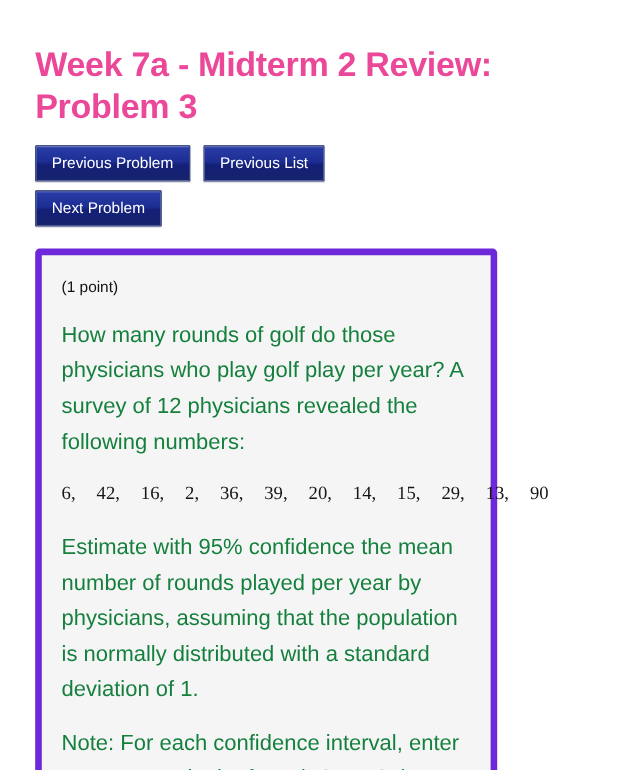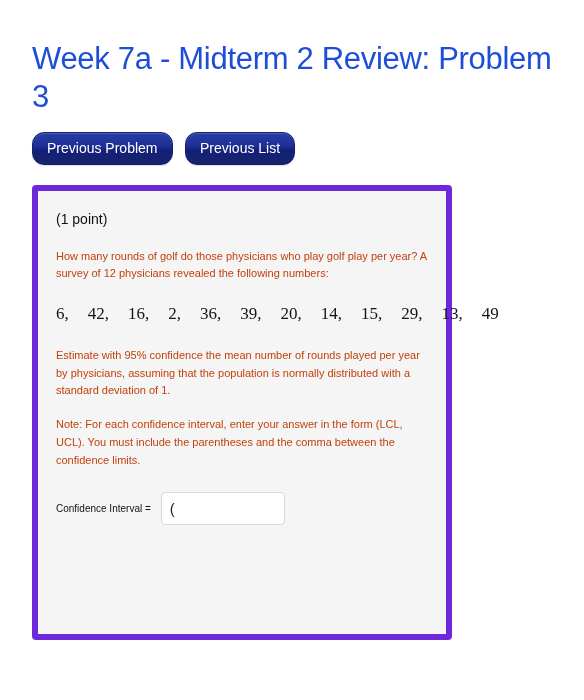--- a/index.html
+++ b/index.html
@@ -22,42 +22,42 @@
     height: 700px;
     padding: 0;
   }
 
   
   .page-title {
     margin: 0;
     padding: 40px 30px 0 32px;
     font-size: 31px;
     line-height: 1.22;
-    font-weight: normal;
+    font-weight: bold;
     letter-spacing: -0.3px;
-    color: #1d4ed8;
+    color: #ec4899;
   }
 
   
   .nav-buttons {
     padding: 16px 0 0 32px;
     width: 440px;
   }
   .nav-btn {
     display: inline-block;
     vertical-align: top;
     margin: 0 8px 6px 0;
     padding: 8px 14px 9px 14px;
     font-family: "Liberation Sans", sans-serif;
     font-size: 14px;
     line-height: 1;
     color: #ffffff;
     text-align: center;
     border: 1px solid #11216b;
-    border-radius: 12px;
+    border-radius: 1px;
     background: #1a2f8f;
     background: linear-gradient(to bottom, #2a3da8 0%, #1c2e93 45%, #141f77 55%, #16246d 100%);
     box-shadow: inset 0 1px 0 rgba(255,255,255,0.18), 0 1px 1px rgba(0,0,0,0.12);
     cursor: pointer;
     white-space: nowrap;
   }
   .nav-row-2 { margin-top: 2px; }
 
   
   .problem-panel {
@@ -72,23 +72,23 @@
   }
 
   .points {
     font-size: 14px;
     line-height: 1.5;
     color: #111111;
     margin: 2px 0 18px 0;
   }
 
   .qtext {
-    font-size: 11px;
+    font-size: 20px;
     line-height: 1.62;
-    color: #c2410c;
+    color: #15803d;
     margin: 0 0 16px 0;
   }
   .qtext.tight { margin-bottom: 14px; }
 
   
   .data-row {
     position: relative;
     font-family: "Liberation Serif", serif;
     font-size: 17px;
     line-height: 1.5;
@@ -135,30 +135,33 @@
 </head>
 <body>
 
 <div class="page">
 
   <h1 class="page-title">Week 7a - Midterm 2 Review: Problem 3</h1>
 
   <div class="nav-buttons">
     <button type="button" class="nav-btn">Previous Problem</button>
     <button type="button" class="nav-btn">Previous List</button>
+    <div class="nav-row-2">
+      <button type="button" class="nav-btn">Next Problem</button>
+    </div>
   </div>
 
   <div class="problem-panel">
 
     <div class="points">(1 point)</div>
 
     <p class="qtext tight">How many rounds of golf do those physicians who play golf play per year? A survey of 12 physicians revealed the following numbers:</p>
 
     <div class="data-row">
-      <span class="num">6,</span><span class="num">42,</span><span class="num">16,</span><span class="num">2,</span><span class="num">36,</span><span class="num">39,</span><span class="num">20,</span><span class="num">14,</span><span class="num">15,</span><span class="num">29,</span><span class="num">13,</span><span class="num">49</span>
+      <span class="num">6,</span><span class="num">42,</span><span class="num">16,</span><span class="num">2,</span><span class="num">36,</span><span class="num">39,</span><span class="num">20,</span><span class="num">14,</span><span class="num">15,</span><span class="num">29,</span><span class="num">13,</span><span class="num">90</span>
     </div>
 
     <p class="qtext">Estimate with 95% confidence the mean number of rounds played per year by physicians, assuming that the population is normally distributed with a standard deviation of 1.</p>
 
     <p class="qtext"><span class="note-label">Note:</span><span> For each confidence interval, enter your answer in the form (LCL, UCL). You must include the parentheses and the comma between the confidence limits.</span></p>
 
     <div class="answer-row">
       <span class="answer-label">Confidence Interval =</span>
       <input type="text" class="answer-input" value="(" style="">
     </div>

